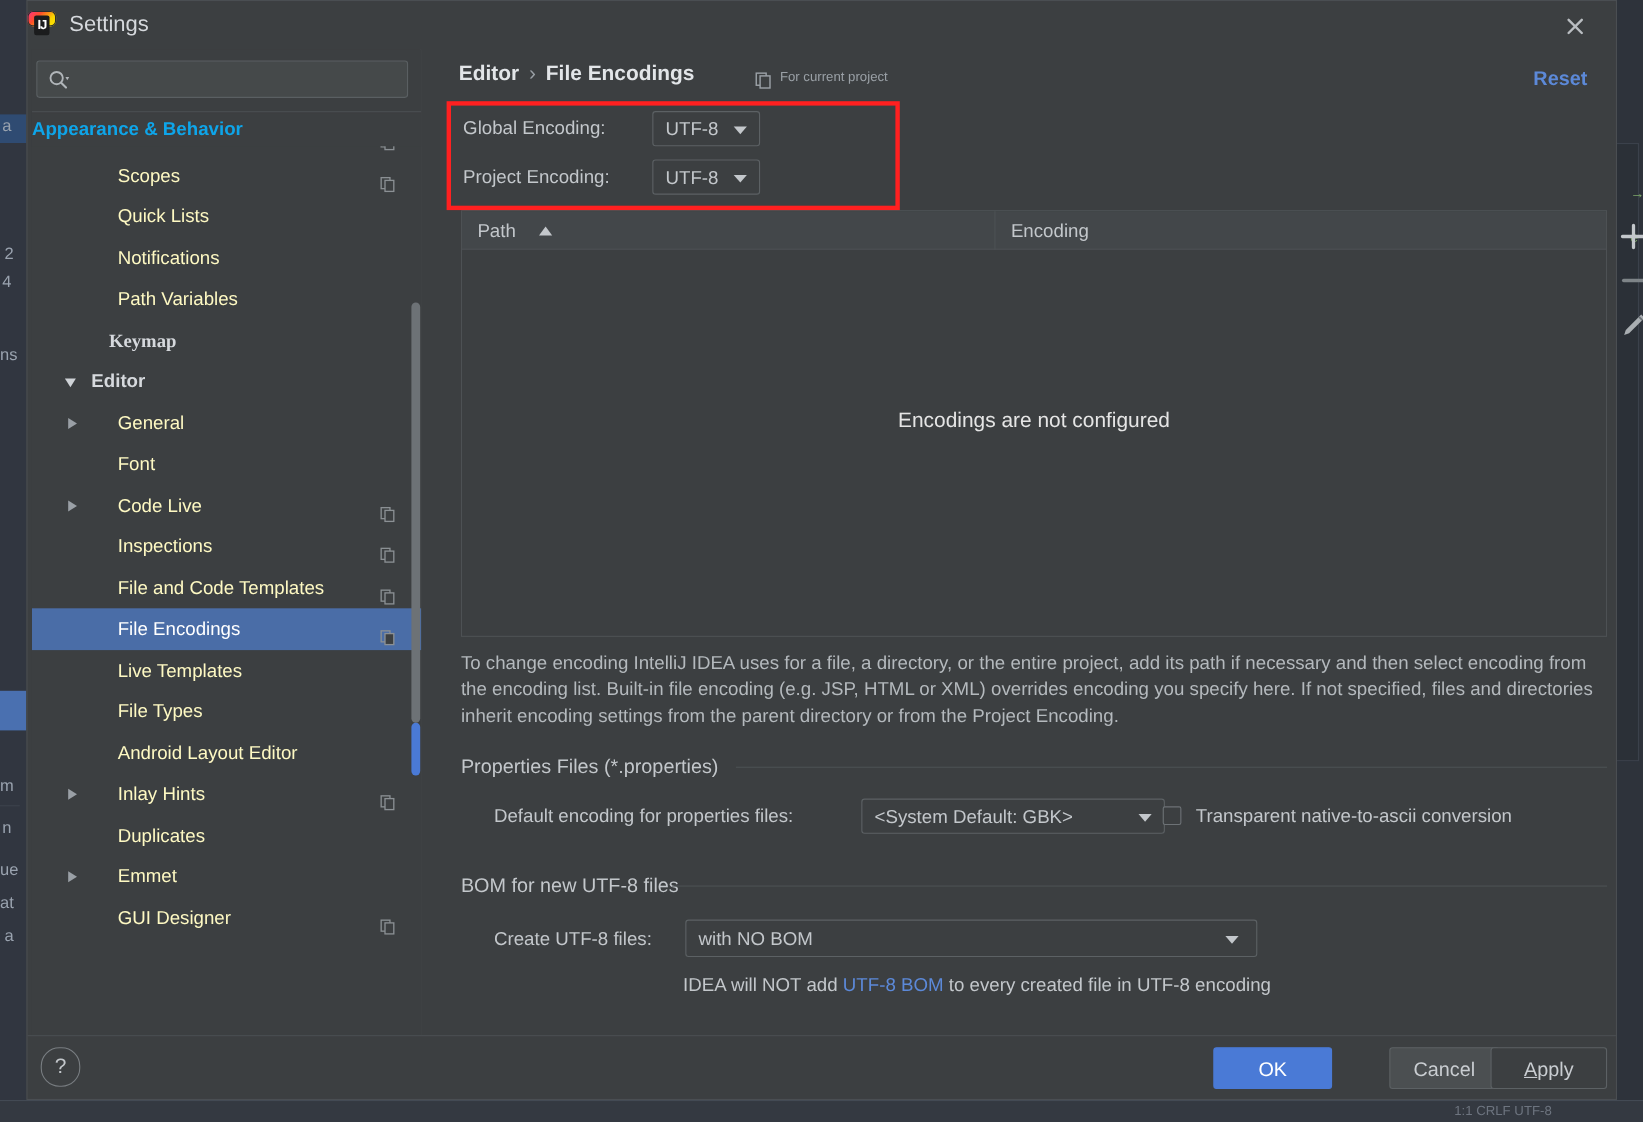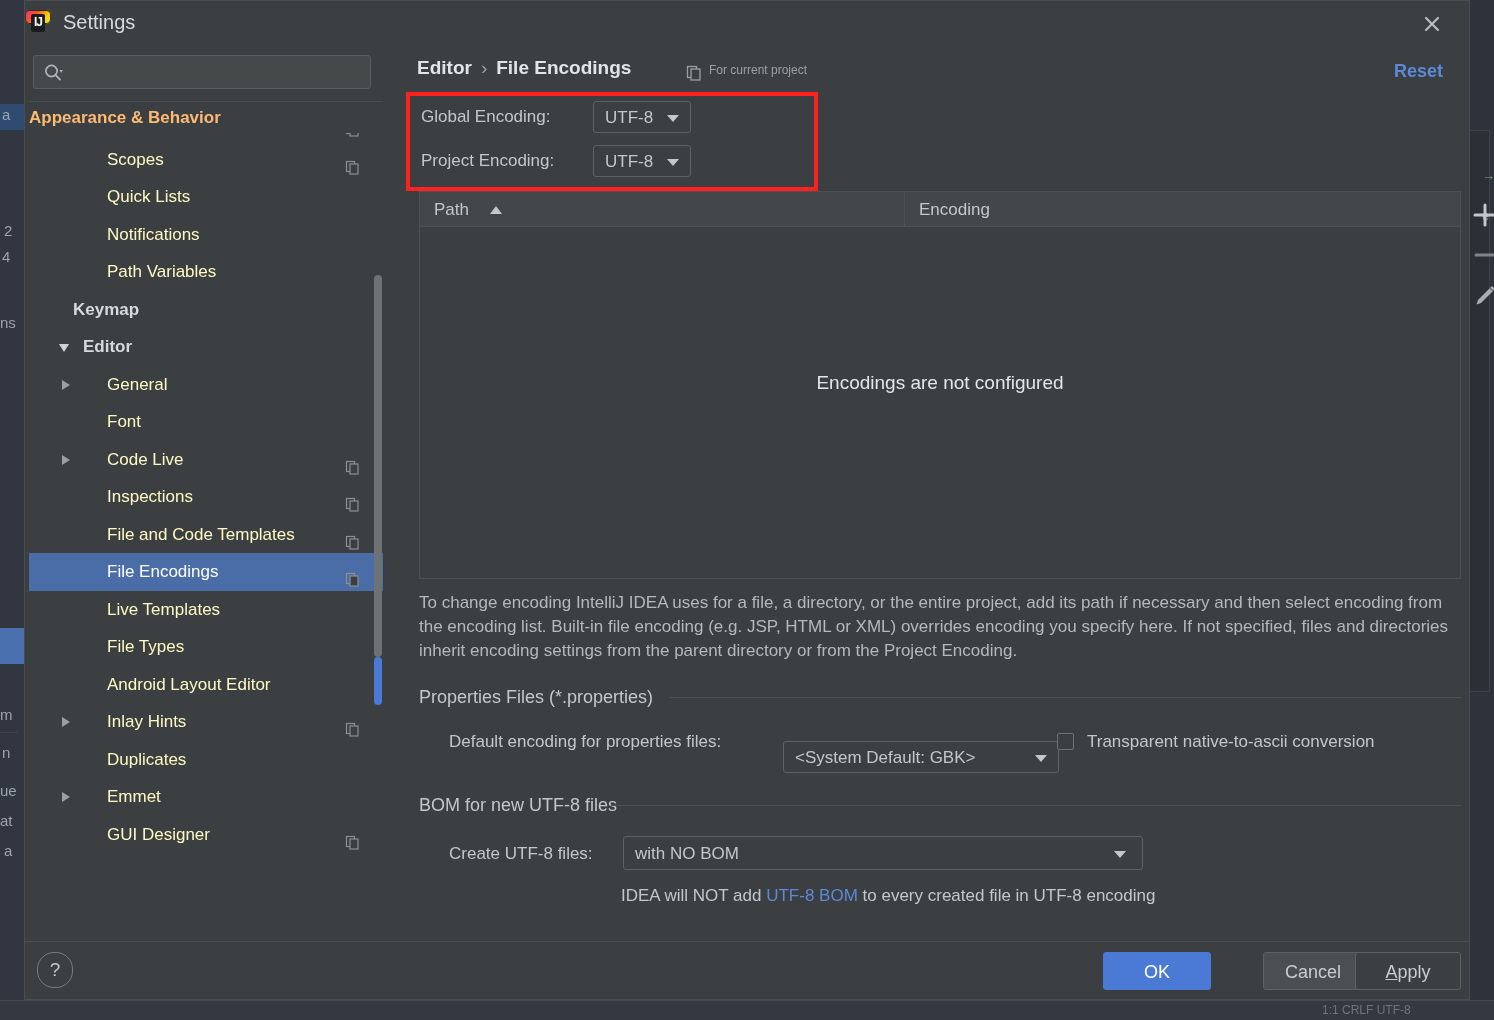--- a/index.html
+++ b/index.html
@@ -65,21 +65,21 @@
   .navrow .lbl{position:absolute;top:0;}
   .navrow.cat{font-weight:bold;color:#d6d9dd;}
   .navrow.sel{background:#4a6da7;color:#ffffff;}
   .navrow .arrow{position:absolute;left:33px;top:14px;width:0;height:0;
     border-left:8px solid #9aa0a6;border-top:5px solid transparent;border-bottom:5px solid transparent;}
   .navrow .arrow.down{left:30px;top:16px;border-left:5px solid transparent;
     border-right:5px solid transparent;border-top:8px solid #cfd3d7;}
   .copyicon{position:absolute;right:22px;top:11px;}
   .sticky-head{
     position:absolute;left:0;top:58px;width:354px;height:30px;line-height:30px;
-    background:#3c3f41;font-size:17px;font-weight:bold;color:#fdba74;z-index:5;
+    background:#3c3f41;font-size:17px;font-weight:bold;color:#0ea5e9;z-index:5;
   }
   .nav-scroll{position:absolute;left:345px;top:230px;width:8px;height:382px;background:#6d7276;border-radius:4px;}
   .nav-scroll-thumb{position:absolute;left:345px;top:612px;width:8px;height:48px;background:#4a7ad6;border-radius:4px;}
   .nav-divider{position:absolute;left:357px;top:44px;width:1px;height:896px;background:#4a4e52;}
 
   
   .content{position:absolute;left:362px;top:44px;width:1080px;height:896px;}
   .crumb{position:absolute;left:30px;top:12px;font-size:19px;font-weight:bold;color:#e2e5e8;}
   .crumb .sep{color:#9aa0a6;font-weight:normal;margin:0 9px;}
   .forproj{position:absolute;left:322px;top:18px;font-size:12px;color:#9aa0a6;}
@@ -209,21 +209,21 @@
         <div class="navrow">
           <span class="lbl" style="left: 78px;">Quick Lists</span>
         </div>
         <div class="navrow">
           <span class="lbl" style="left: 78px;">Notifications</span>
         </div>
         <div class="navrow">
           <span class="lbl" style="left: 78px;">Path Variables</span>
         </div>
         <div class="navrow cat">
-          <span class="lbl" style="left: 44px;">Keymap</span>
+          <span class="lbl" style="left: 70px; font-family: Liberation Serif, serif;">Keymap</span>
         </div>
         <div class="navrow cat">
           <span class="arrow down"></span>
           <span class="lbl" style="left: 54px;">Editor</span>
         </div>
         <div class="navrow">
           <span class="arrow"></span>
           <span class="lbl" style="left: 78px;">General</span>
         </div>
         <div class="navrow">
@@ -358,21 +358,21 @@
         <path d="M23 11 l3 3" stroke="#6b7175" stroke-width="1.6"></path>
       </svg>
     </div>
 
     <div class="desc">To change encoding IntelliJ IDEA uses for a file, a directory, or the entire project, add its path if necessary and then select encoding from the encoding list. Built-in file encoding (e.g. JSP, HTML or XML) overrides encoding you specify here. If not specified, files and directories inherit encoding settings from the parent directory or from the Project Encoding.</div>
 
     <div class="grouphdr" style="left:32px;top:642px;">Properties Files (*.properties)</div>
     <div class="groupline" style="left:282px;top:652px;width:792px;"></div>
 
     <div class="frow" style="left:62px;top:687px;">Default encoding for properties files:</div>
-    <div class="combo" style="left:396px;top:696px;width:276px;height:32px;line-height:32px;">
+    <div class="combo" style="left:396px;top:681px;width:276px;height:32px;line-height:32px;">
       <span class="cv">&lt;System Default: GBK&gt;</span>
       <span class="carat" style="right:11px;top:13px;"></span>
     </div>
 
     <div class="cbox" style="left:670px;top:688px;"></div>
     <div class="cblabel" style="left:700px;top:687px;">Transparent native-to-ascii conversion</div>
 
     <div class="grouphdr" style="left:32px;top:750px;">BOM for new UTF-8 files</div>
     <div class="groupline" style="left:224px;top:760px;width:850px;"></div>
 

